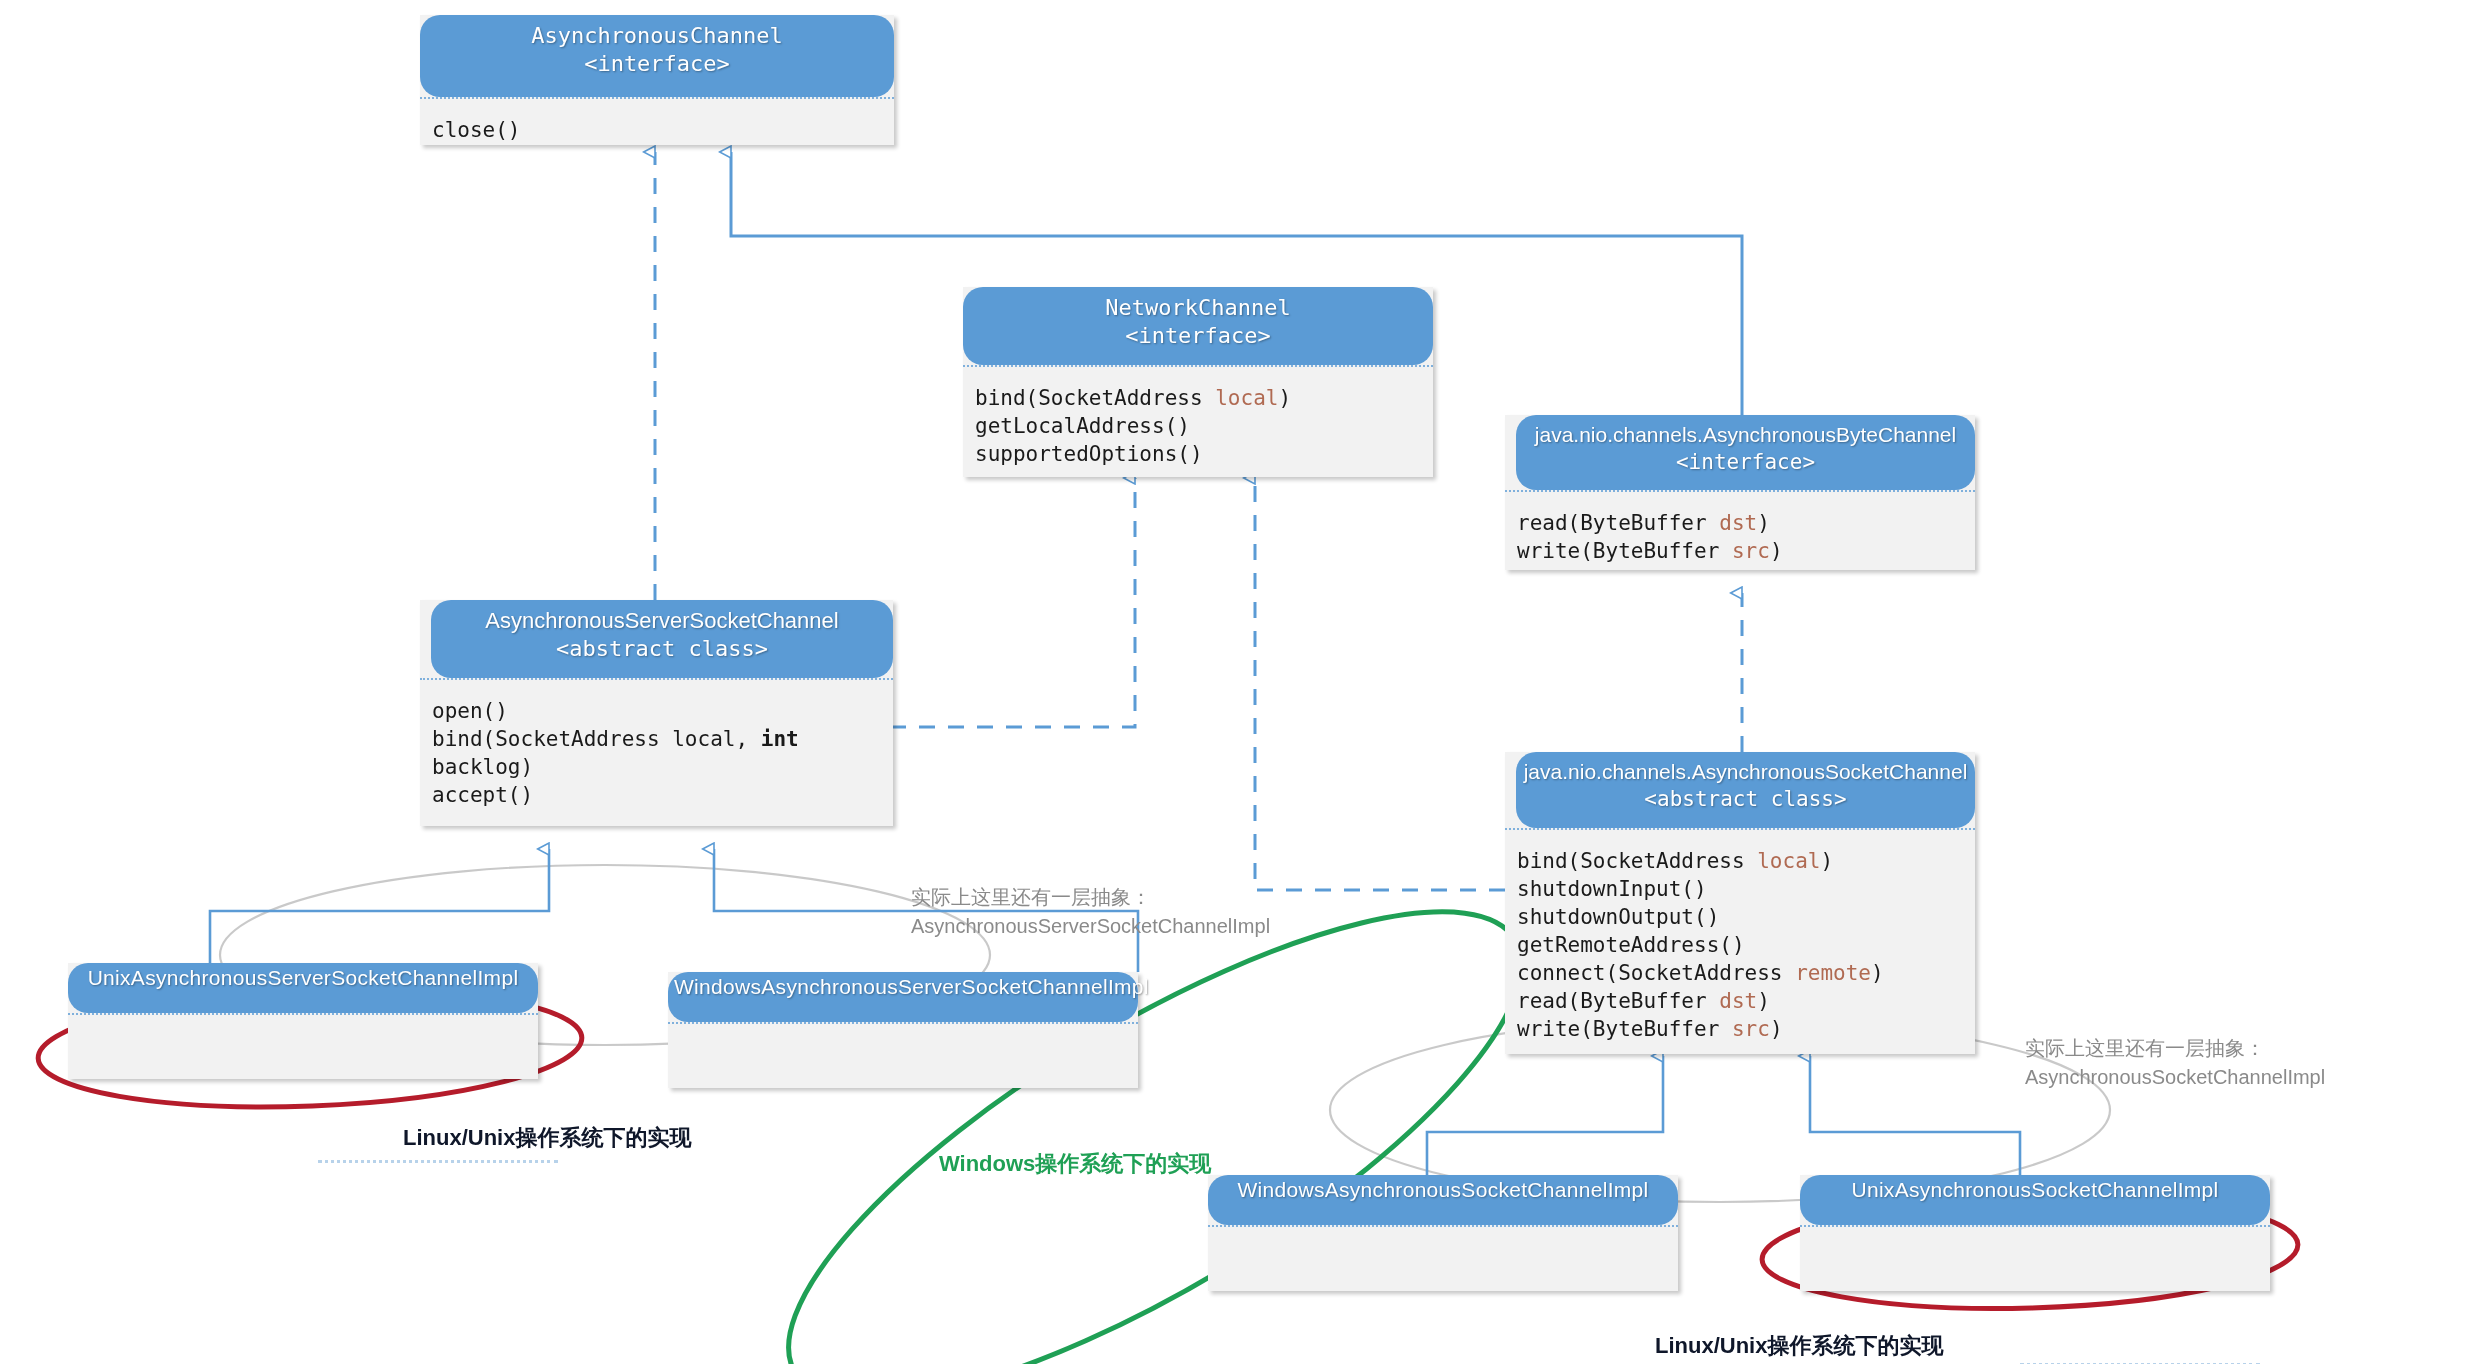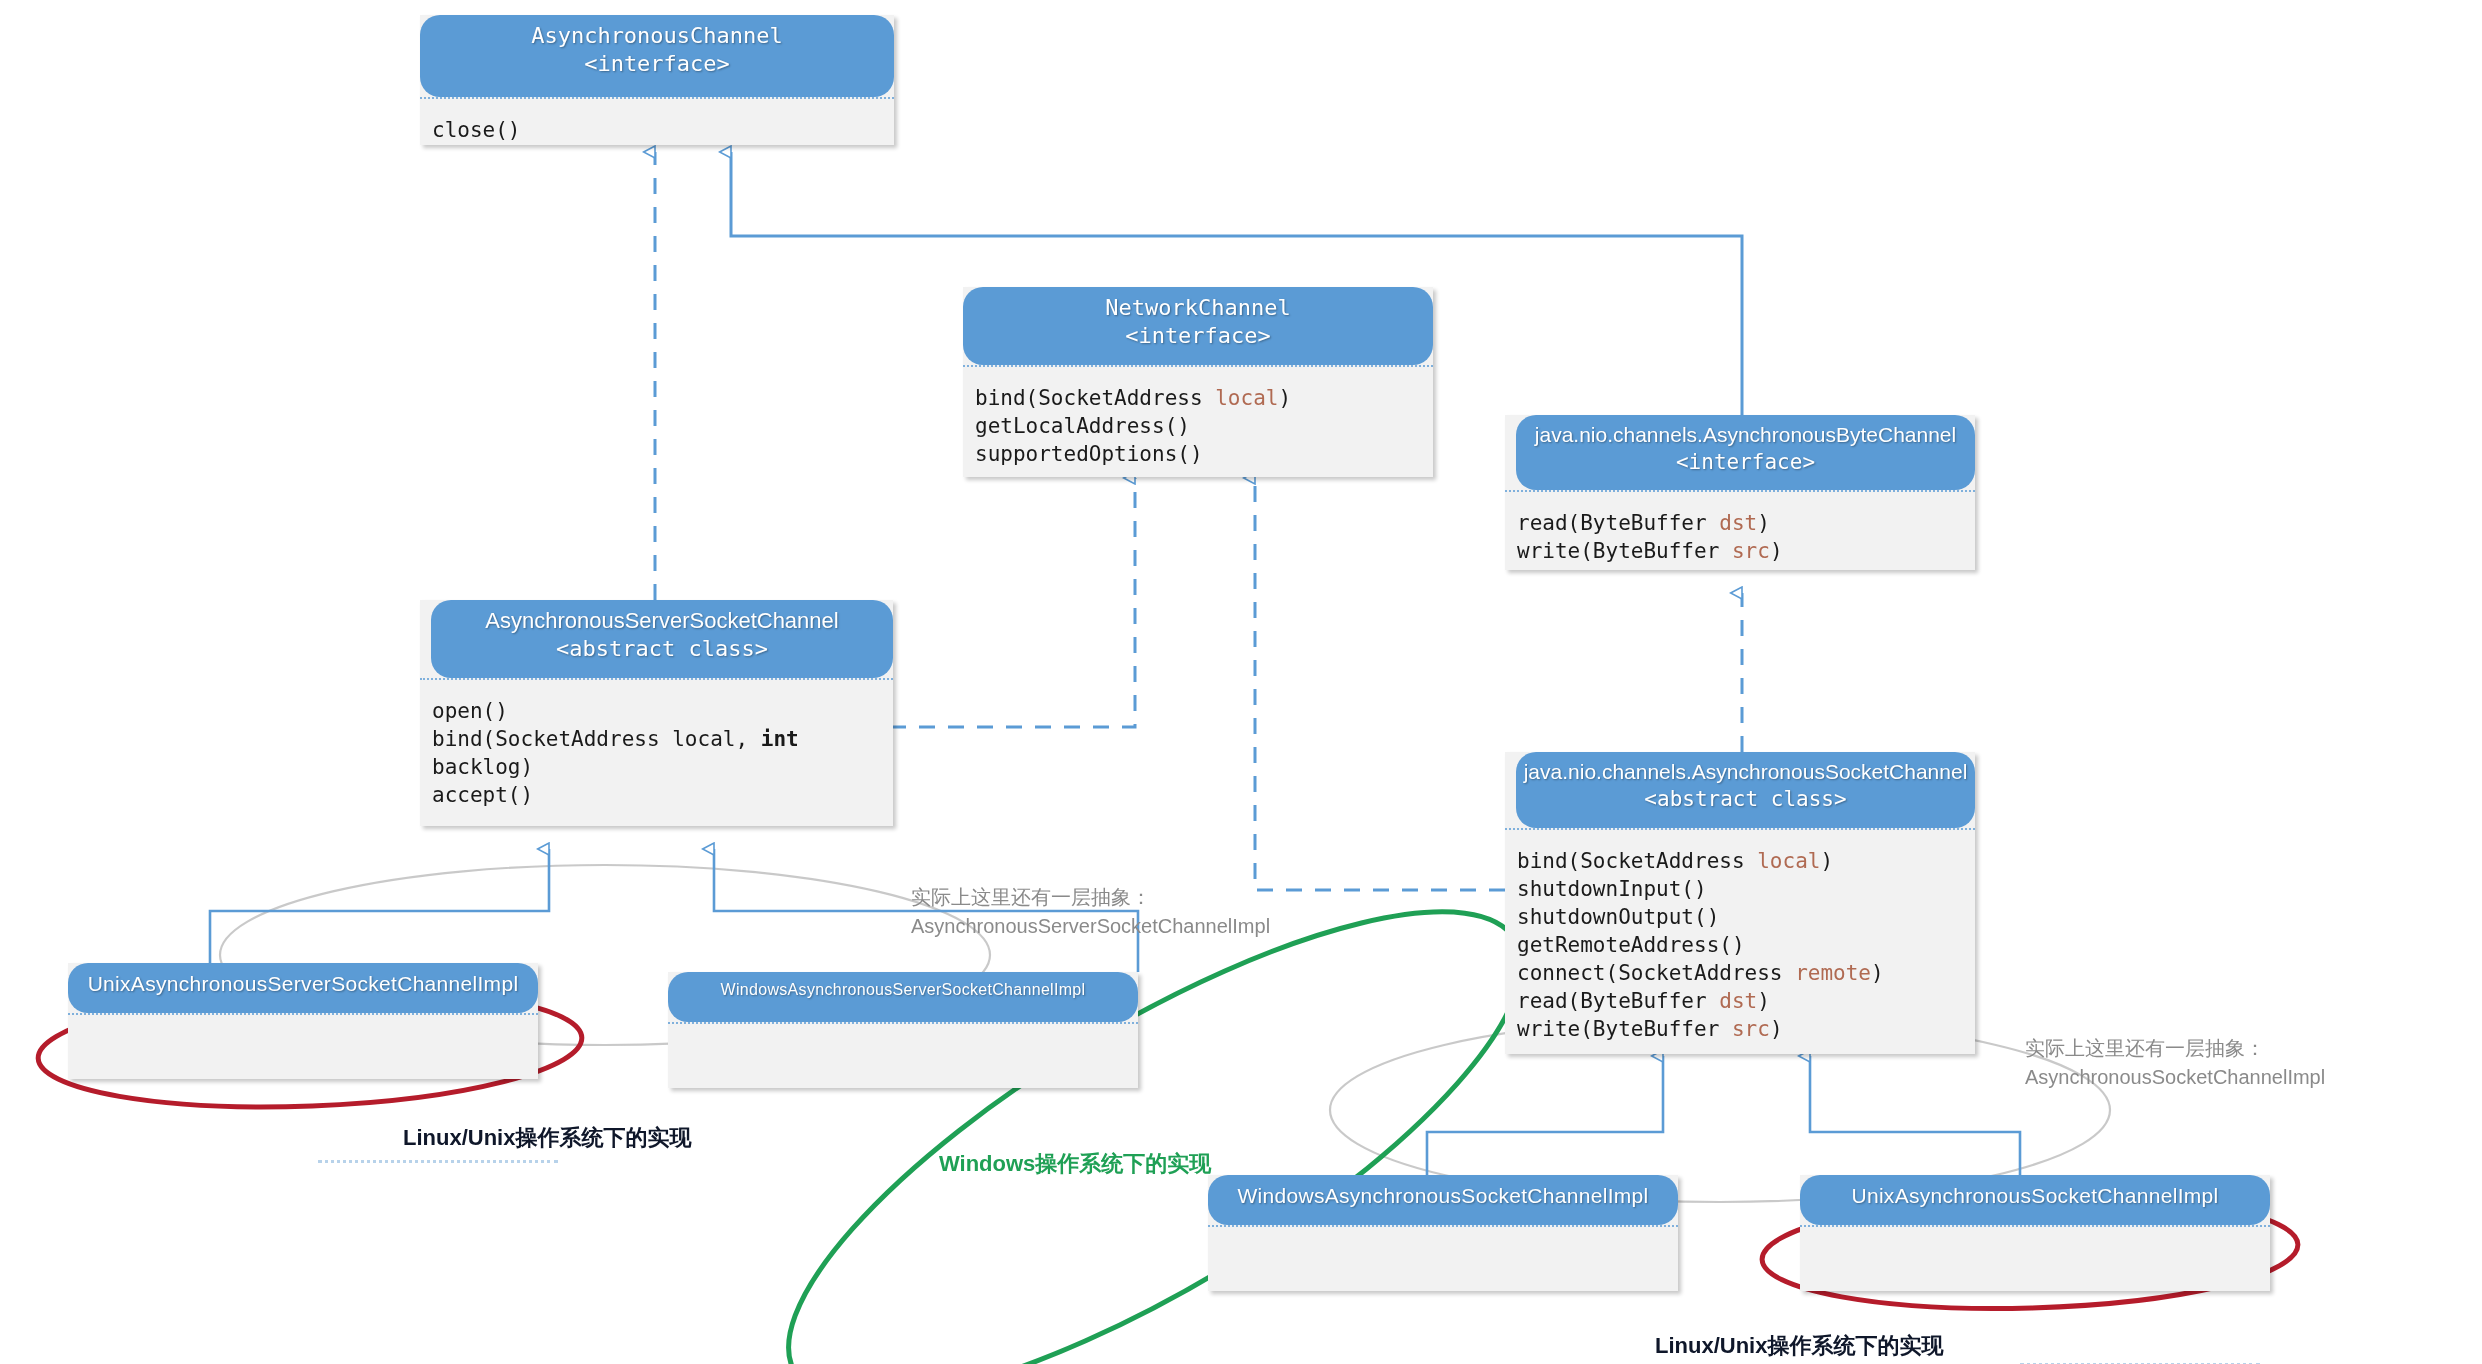--- a/index.html
+++ b/index.html
@@ -60,21 +60,21 @@
     line-height: 1.33;
     border-top: 2px dotted #7fb0dc;
   }
   .uml-body .m { white-space: pre-wrap; }
   .uml-body .m .p { color: #b06a52; }
   .uml-body .m .kw { font-weight: bold; color: #1a1a1a; }
 
   
   .impl .uml-header {
     font-family: "Liberation Sans", sans-serif;
-    padding: 8px 6px 12px 6px;
+    padding: 2px 6px 12px 6px;
     letter-spacing: 0.3px;
   }
   .impl .uml-body { min-height: 56px; }
 
   
   .note {
     position: absolute;
     font-family: "Liberation Sans", sans-serif;
     color: #8a8a8a;
     line-height: 1.45;
@@ -205,21 +205,21 @@
   </div>
 
   <div class="uml-box impl" style="left:68px; top:963px; width:470px;">
     <div class="uml-header" style="font-size:21px; height:50px;">
       <span class="cls-name">UnixAsynchronousServerSocketChannelImpl</span>
     </div>
     <div class="uml-body" style="height:66px;"></div>
   </div>
 
   <div class="uml-box impl" style="left:668px; top:972px; width:470px;">
-    <div class="uml-header" style="font-size:16px; height:50px;">
+    <div class="uml-header" style="font-size:21px; height:50px;">
       <span class="cls-name">WindowsAsynchronousServerSocketChannelImpl</span>
     </div>
     <div class="uml-body" style="height:66px;"></div>
   </div>
 
   <div class="uml-box impl" style="left:1800px; top:1175px; width:470px;">
     <div class="uml-header" style="font-size:21px; height:50px;">
       <span class="cls-name">UnixAsynchronousSocketChannelImpl</span>
     </div>
     <div class="uml-body" style="height:66px;"></div>

